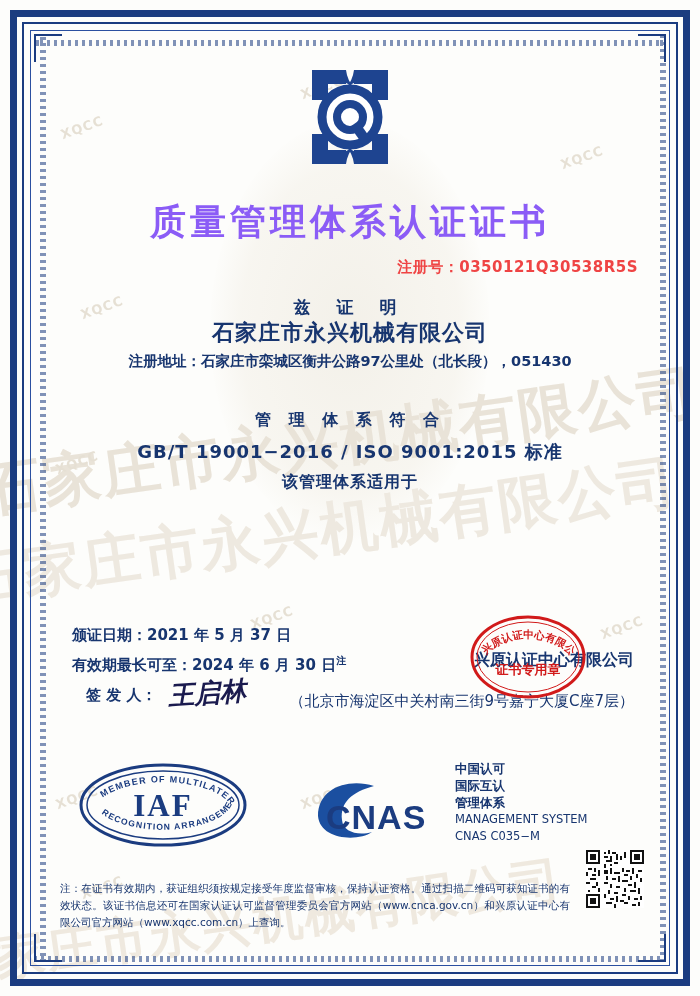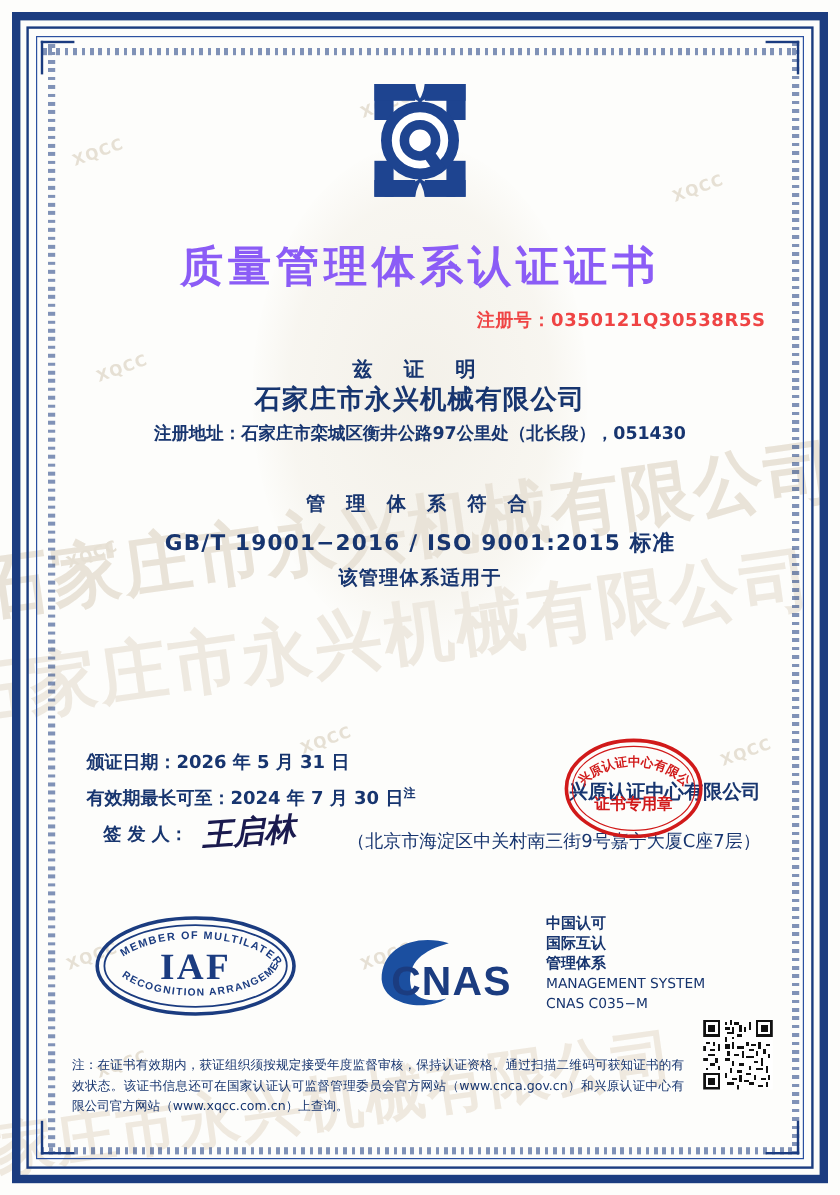--- a/index.html
+++ b/index.html
@@ -226,23 +226,23 @@
   </div>
 
   <div class="line hereby">兹 证 明</div>
   <div class="line company">石家庄市永兴机械有限公司</div>
   <div class="line addr">注册地址：石家庄市栾城区衡井公路97公里处（北长段），051430</div>
   <div class="line sys-conform">管 理 体 系 符 合</div>
   <div class="line standard">GB/T 19001−2016 / ISO 9001:2015 标准</div>
   <div class="line applies">该管理体系适用于</div>
 
 
-  <div class="issue-date">颁证日期：2026 年 5 月 31 日</div>
+  <div class="issue-date">颁证日期：2021 年 5 月 37 日</div>
   <div class="valid-date">
-    <span>有效期最长可至：2024 年 7 月 30 日</span><span class="sup">注</span>
+    <span>有效期最长可至：2024 年 6 月 30 日</span><span class="sup">注</span>
   </div>
   <div class="signer">签 发 人：</div>
   <div class="signature">王启林</div>
 
   <div class="issuer">兴原认证中心有限公司</div>
   <div class="issuer-addr">（北京市海淀区中关村南三街9号嘉宁大厦C座7层）</div>
 
   <div class="seal">
     <svg width="120" height="90" viewBox="0 0 120 90">
       <ellipse cx="60" cy="45" rx="56" ry="40" fill="none" stroke="#d11a1a" stroke-width="3"></ellipse>

